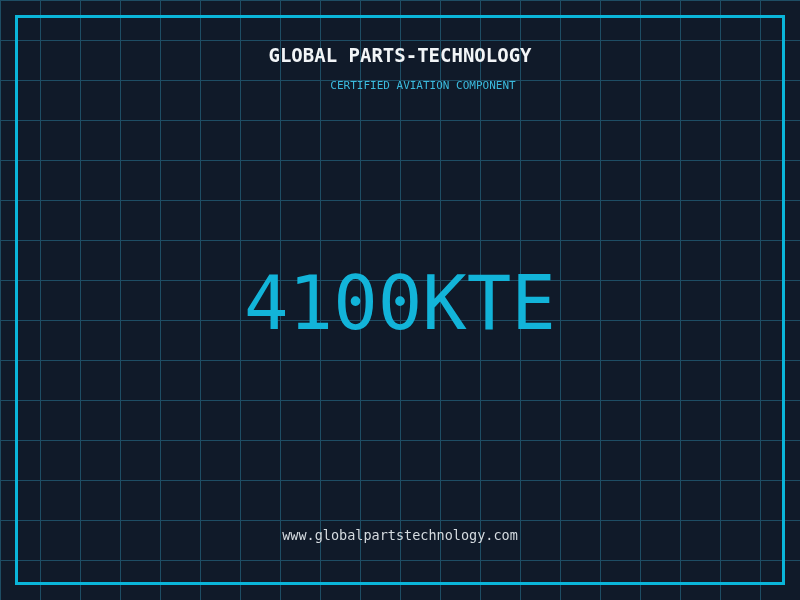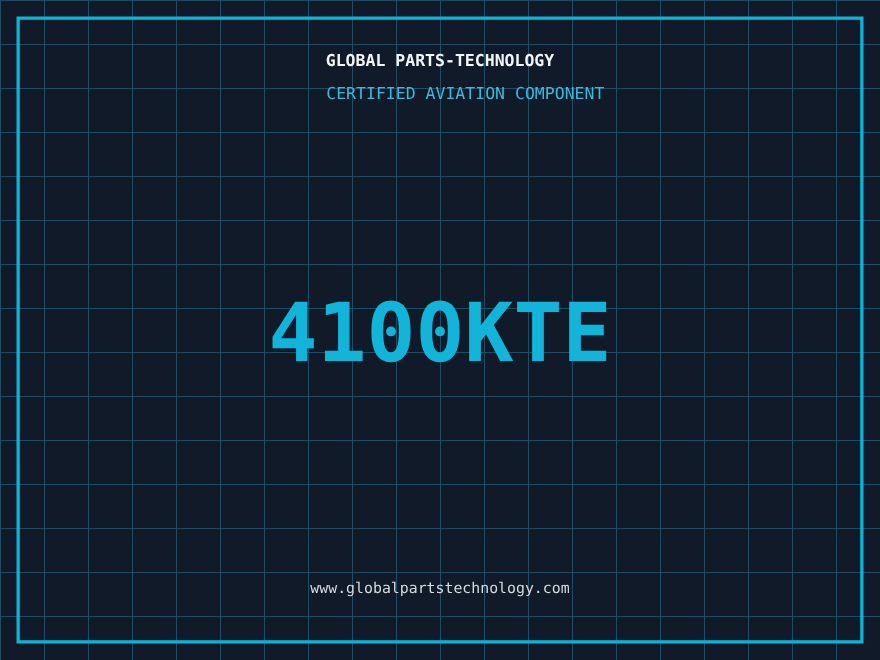--- a/index.html
+++ b/index.html
@@ -31,44 +31,44 @@
   }
   .txt {
     position: absolute;
     left: 0;
     right: 0;
     text-align: center;
     white-space: pre;
   }
   .title {
     top: 48px;
-    font-size: 15px;
+    font-size: 19px;
     line-height: 15px;
     font-weight: bold;
     color: var(--title, #f2f5f7);
   }
   .subtitle {
     top: 79px;
-    font-size: 15px;
+    font-size: 11px;
     line-height: 13.5px;
     color: var(--subtitle, #3bbadd);
     padding-left: 46px;
   }
   .part-label {
     top: 220px;
     font-size: 15px;
     line-height: 15px;
     font-weight: bold;
     color: var(--label, #c5ccd3);
   }
   .part-number {
     top: 266px;
     font-size: 74px;
     line-height: 74px;
-    font-weight: bold;
+    font-weight: normal;
     color: var(--number, #12b4d9);
   }
   .footer-url {
     top: 529px;
     font-size: 13.5px;
     line-height: 13.5px;
     color: var(--url, #d5dbe0);
   }
 </style>
 </head>

